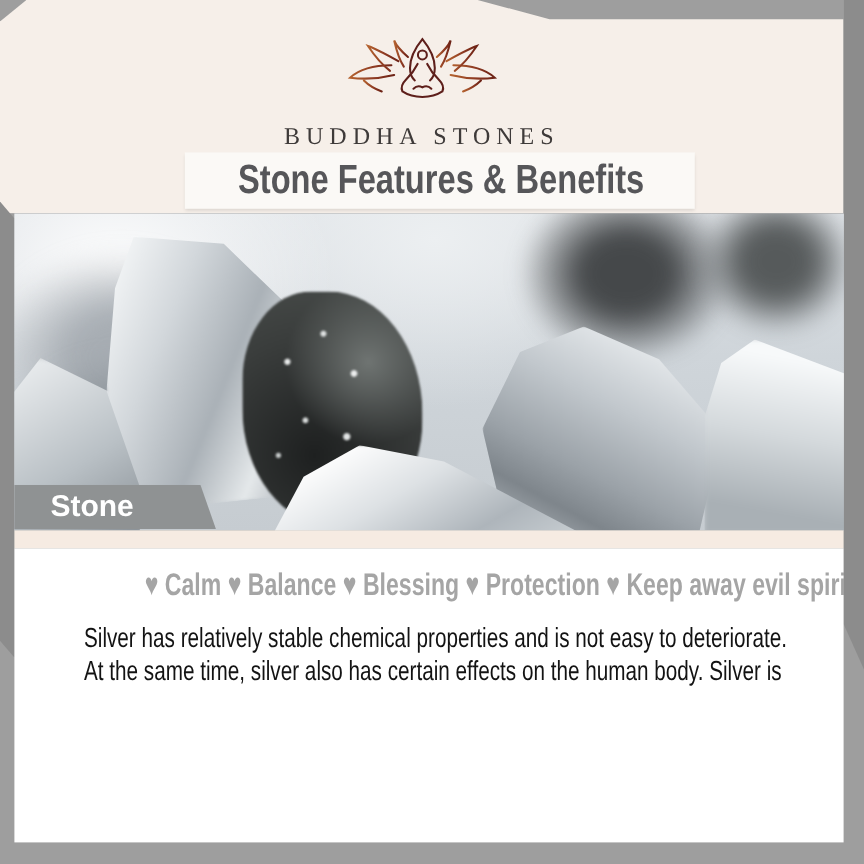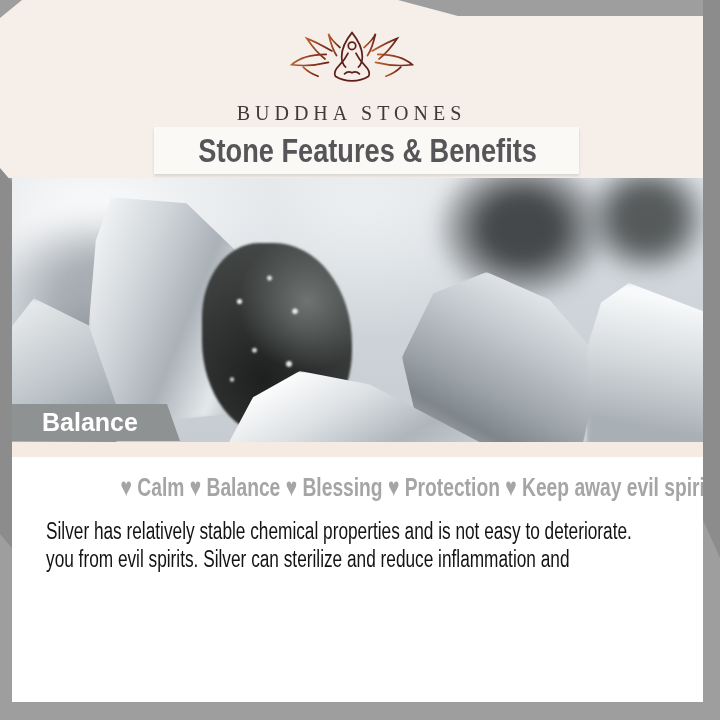--- a/index.html
+++ b/index.html
@@ -85,21 +85,21 @@
   .stone-label span{padding-left:32px;color:var(--label_text,#ffffff);
     font-weight:bold;font-size:25px;}
   
   .beige-strip{position:absolute;left:12px;top:442px;width:691px;height:15px;
     background:var(--beige_strip,#f6ebe2);}
   .content-card{position:absolute;left:12px;top:457px;width:691px;height:245px;
     background:var(--card_bg,#ffffff);}
   .hearts{margin-top:15px;width:100%;text-align:center;}
   .hearts-inner{display:inline-block;white-space:nowrap;font-weight:bold;font-size:26px;
     color:var(--hearts_color,#a5a5a5);transform:scaleX(.74);transform-origin:center;}
-  .para{margin-top:14px;padding-left:34px;}
+  .para{margin-top:14px;padding-left:34px;margin-left:24px;}
   .pline{height:28px;line-height:28px;white-space:nowrap;}
   .pline span{display:inline-block;white-space:nowrap;font-size:23px;
     color:var(--text_color,#131313);transform:scaleX(.75);transform-origin:left center;}
 </style>
 </head>
 <body>
 
 <div class="stage">
 
   <div class="cream-sheet"></div>
@@ -145,32 +145,32 @@
     <div class="layer left-slab"></div>
     <div class="layer tr-dark1"></div>
     <div class="layer tr-dark2"></div>
     <div class="layer mid-right-rock"></div>
     <div class="layer right-chunk"></div>
     <div class="layer dark-cluster">
       <div class="speckles"></div>
     </div>
     <div class="layer center-wedge"></div>
     <div class="stone-label">
-      <span>Balance</span>
+      <span>Stone</span>
     </div>
   </div>
 
   <div class="beige-strip"></div>
 
   <div class="content-card">
     <div class="hearts">
       <span class="hearts-inner">♥ Calm ♥ Balance ♥ Blessing ♥ Protection ♥ Keep away evil spirits ♥</span>
     </div>
     <div class="para">
       <div class="pline"><span>Silver has relatively stable chemical properties and is not easy to deteriorate.</span></div>
-      <div class="pline"><span>you from evil spirits. Silver can sterilize and reduce inflammation and</span></div>
+      <div class="pline"><span>At the same time, silver also has certain effects on the human body. Silver is</span></div>
     </div>
   </div>
 
   <div class="ribbon-right"></div>
   <div class="ribbon-left"></div>
 
 </div>
 
 </body></html>

